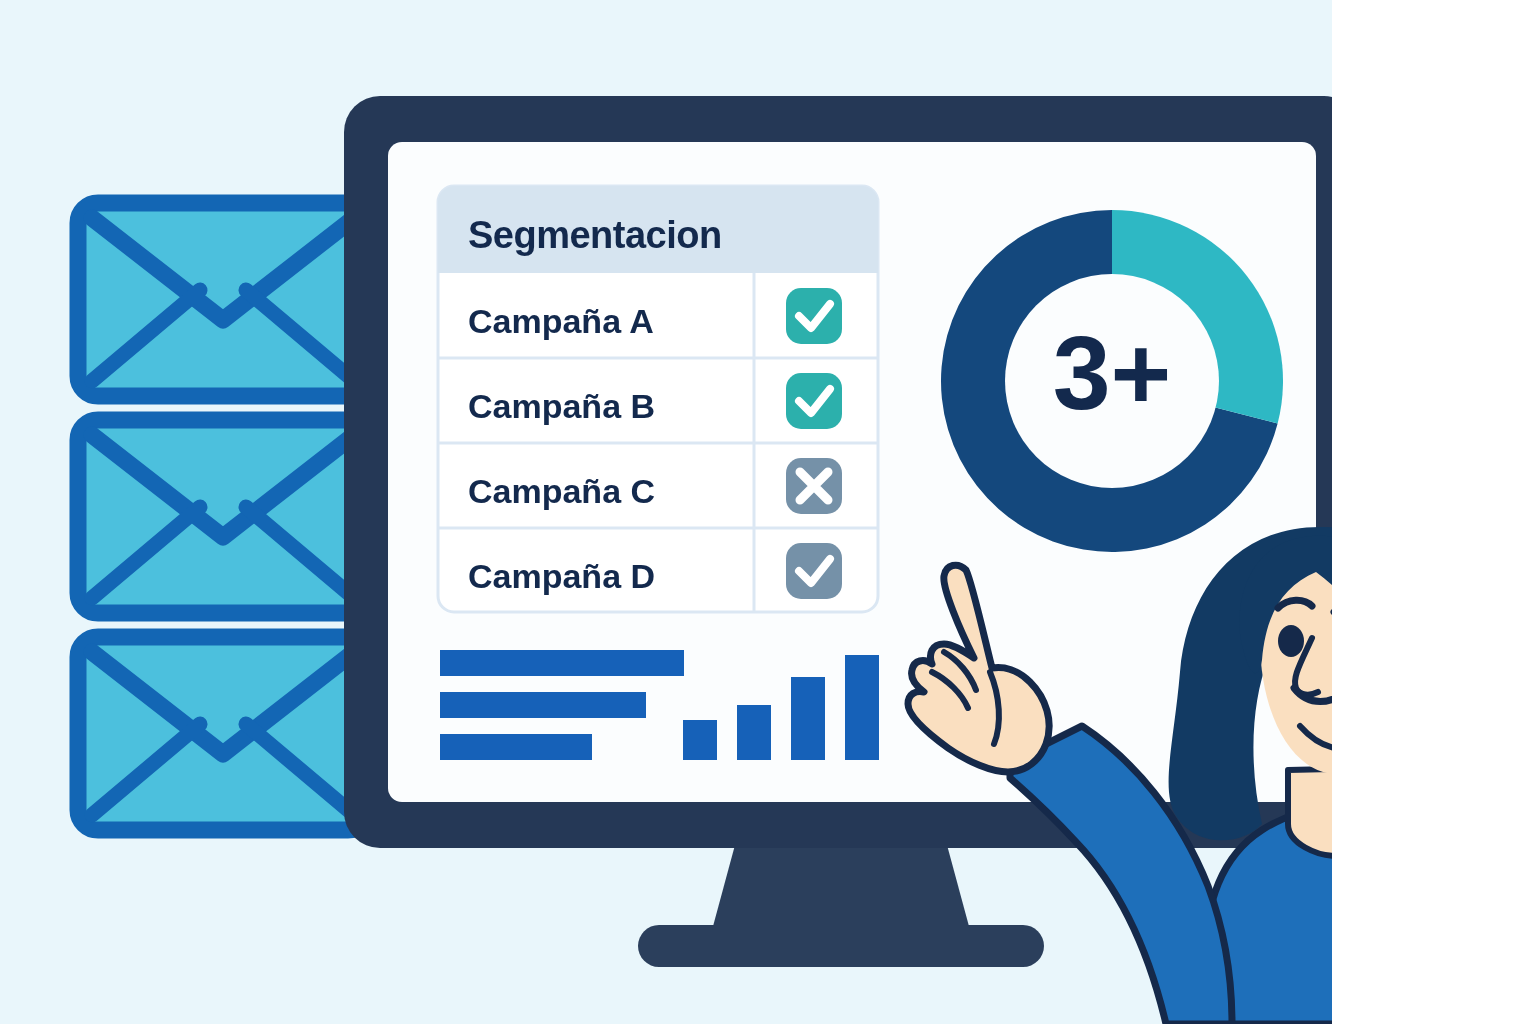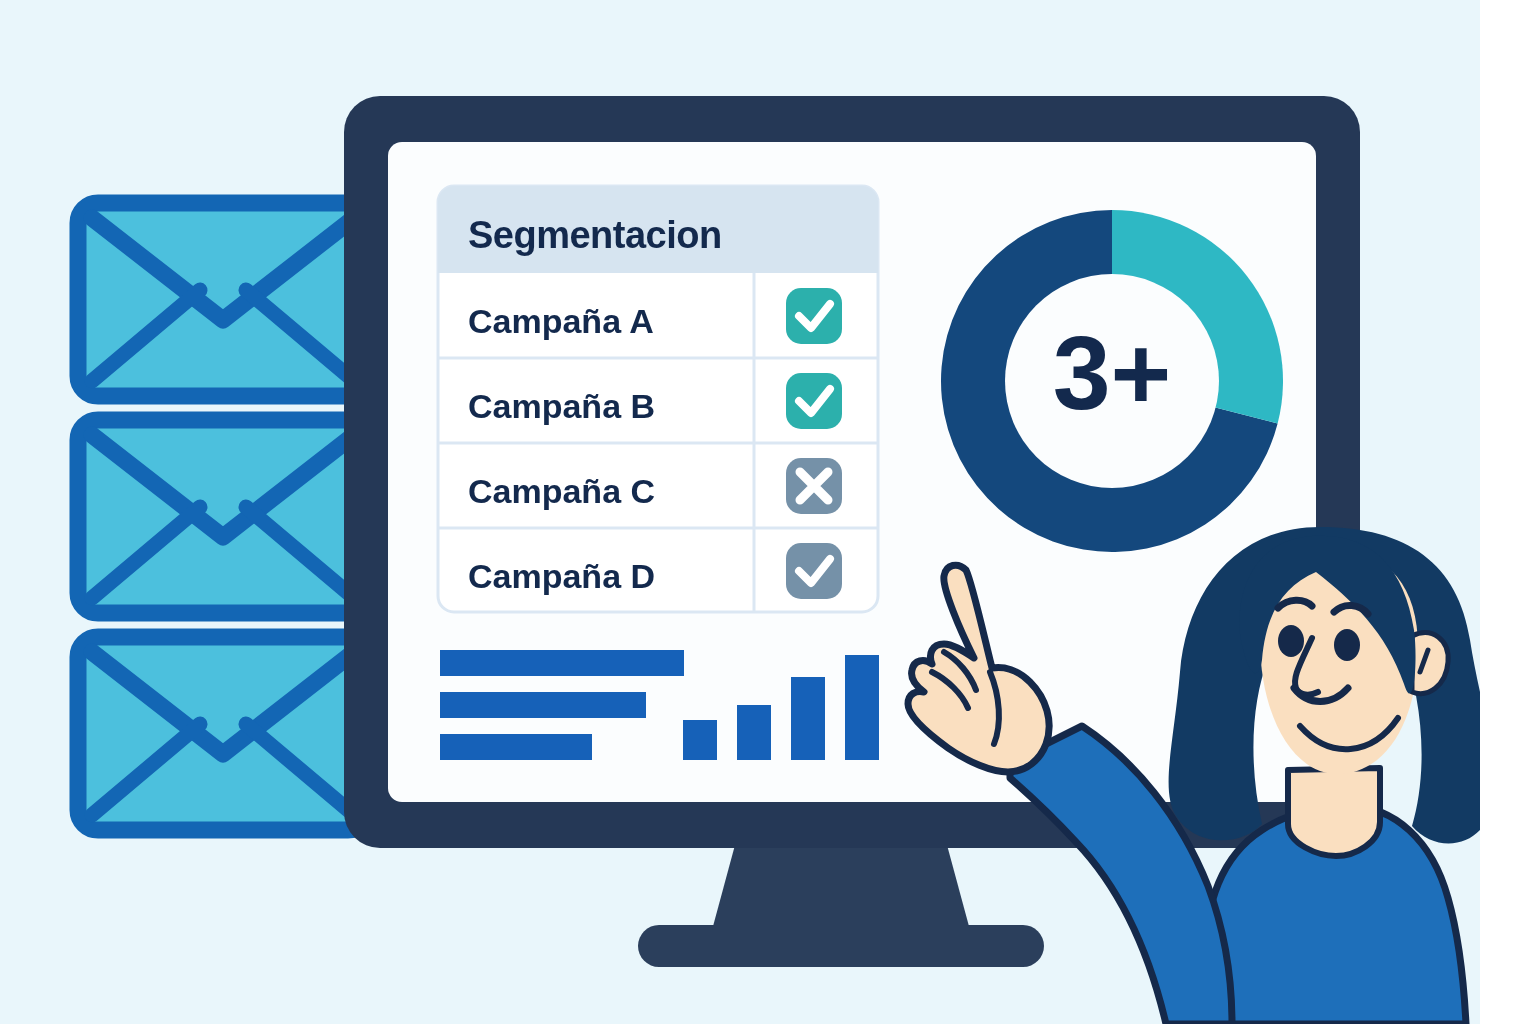--- a/index.html
+++ b/index.html
@@ -2,21 +2,21 @@
 <html><head>
 <meta charset="utf-8">
 <style>
   html, body {
     margin: 0;
     padding: 0;
     background: #ffffff;
   }
   #stage {
     position: relative;
-    width: 1480px;
+    width: 1332px;
     height: 1024px;
     background: #e9f6fb;
     overflow: hidden;
     font-family: "Liberation Sans", sans-serif;
   }
   #art {
     position: absolute;
     inset: 0;
     width: 1536px;
     height: 1024px;

